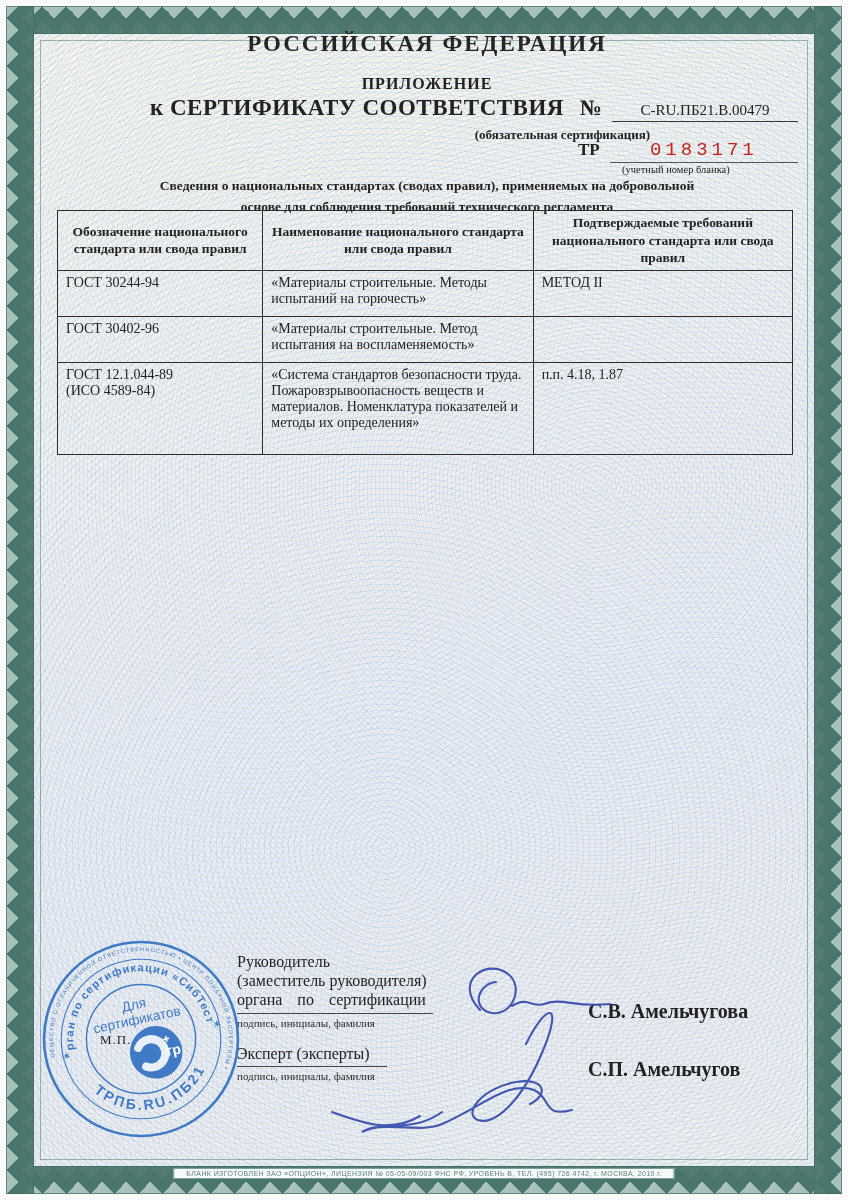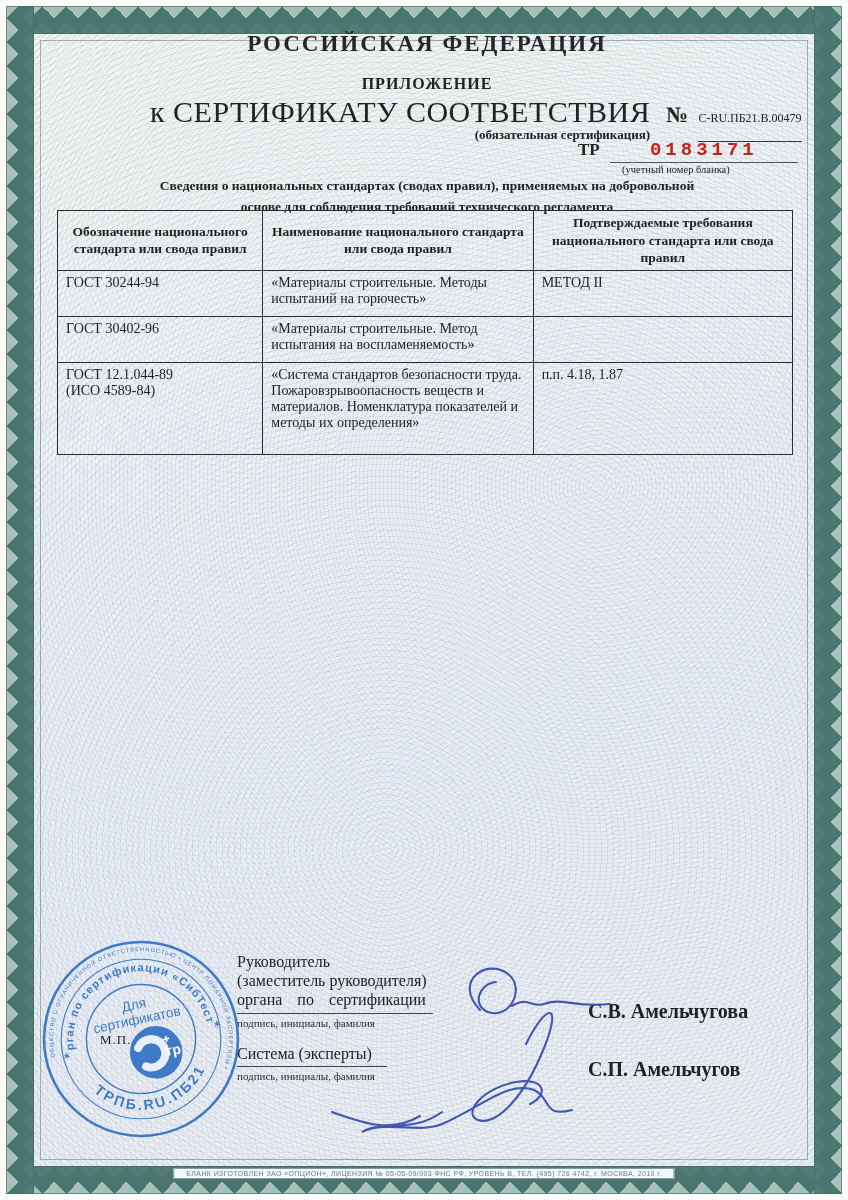--- a/index.html
+++ b/index.html
@@ -41,28 +41,28 @@
       conic-gradient(from 225deg at 100% 50%, rgba(58,104,96,.85) 0 90deg, transparent 0),
       conic-gradient(from 45deg at 0% 50%, rgba(122,158,150,.55) 0 90deg, transparent 0);
     background-size:100% 24px,100% 24px; background-position:0 0,0 12px;}
   .inner-line{position:absolute; inset:40px; border:1px solid rgba(70,118,110,.5); z-index:1; pointer-events:none;}
 
   
   .t-center{position:absolute; left:60px; right:54px; text-align:center; z-index:3;}
   .country{top:31px; font-size:23px; font-weight:bold; letter-spacing:2px; color:#262626;}
   .doctype{top:75px; font-size:16px; font-weight:bold; letter-spacing:1px;}
   .cert-row{position:absolute; left:150px; top:95px; width:648px; display:flex; align-items:baseline; z-index:3;}
-  .cert-title{font-size:30px; font-weight:normal; letter-spacing:.5px; white-space:nowrap;}
+  .cert-title{font-size:23px; font-weight:bold; letter-spacing:.5px; white-space:nowrap;}
   .num-sign{font-size:22px; font-weight:bold; margin:0 10px 0 16px;}
-  .cert-num{flex:1; border-bottom:1.5px solid #3a3a3a; text-align:center; font-size:12px; padding-bottom:15px; white-space:nowrap;}
+  .cert-num{flex:1; border-bottom:1.5px solid #3a3a3a; text-align:center; font-size:15px; padding-bottom:2px; white-space:nowrap;}
   .cert-kind{position:absolute; left:170px; top:127px; width:480px; text-align:right; font-size:13px; font-weight:bold; z-index:3;}
   .tr-row{position:absolute; left:578px; top:139px; width:220px; display:flex; align-items:baseline; z-index:3;}
   .tr-label{font-size:17px; font-weight:bold; margin-right:10px;}
   .blank-num{flex:1; border-bottom:1px solid #555; text-align:center;
-    font-family:"Liberation Mono", monospace; font-size:19px; font-weight:bold;
+    font-family:"Liberation Mono", monospace; font-size:19px; font-weight:normal;
     color:#c4231b; letter-spacing:4px; padding-bottom:1px;}
   .tr-caption{position:absolute; left:622px; top:164px; width:176px; text-align:left; font-size:10.5px; z-index:3;}
   .intro{top:176px; font-size:13.5px; font-weight:bold; line-height:1.55; z-index:3;}
 
   
   .std-table{position:absolute; left:57px; top:210px; width:736px; z-index:3;
     border-collapse:collapse; table-layout:fixed; font-size:14px;}
   .std-table th,.std-table td{border:1.5px solid #2d2d2d; padding:4px 8px; vertical-align:top; text-align:left;}
   .std-table th{text-align:center; vertical-align:middle; font-size:13.5px; font-weight:bold; height:52px; line-height:1.3; padding:3px 6px;}
   .col1{width:205px;} .col2{width:270px;} .col3{width:259px;}
@@ -124,21 +124,21 @@
   <table class="std-table">
     <colgroup>
         <col class="col1">
         <col class="col2">
         <col class="col3">
       </colgroup>
     <thead>
       <tr>
         <th>Обозначение национального стандарта или свода правил</th>
         <th>Наименование национального стандарта или свода правил</th>
-        <th>Подтверждаемые требования национального стандарта или свода правил</th>
+        <th>Подтверждаемые требований национального стандарта или свода правил</th>
       </tr>
     </thead>
     <tbody>
       <tr class="r-sm">
         <td class="pre">ГОСТ 30244-94</td>
         <td>«Материалы строительные. Методы испытаний на горючесть»</td>
         <td>МЕТОД II</td>
       </tr>
       <tr class="r-sm">
         <td class="pre">ГОСТ 30402-96</td>
@@ -193,21 +193,21 @@
   <div class="sig-block sig-head">
     <div class="nowrap">Руководитель</div>
     <div class="nowrap">(заместитель руководителя)</div>
     <div class="nowrap spread">органа по сертификации</div>
     <div class="sig-line" style="width:196px;"></div>
     <div class="sig-caption">подпись, инициалы, фамилия</div>
   </div>
   <div class="name name-head">С.В. Амельчугова</div>
 
   <div class="sig-block sig-expert">
-    <div class="nowrap">Система (эксперты)</div>
+    <div class="nowrap">Эксперт (эксперты)</div>
     <div class="sig-line" style="width:150px;"></div>
     <div class="sig-caption">подпись, инициалы, фамилия</div>
   </div>
   <div class="name name-expert">С.П. Амельчугов</div>
 
   <svg class="sig-ink" width="400" height="190" viewBox="0 0 400 190">
     <g stroke="#3a4fae" stroke-width="2.1" fill="none" stroke-linecap="round" opacity="0.95">
       <path d="M250 62 c-28-30 8-52 28-36 c18 14 2 46-20 38 c-16-6-10-28 8-30
                m16 24 c16-10 20 2 32-2 c20-7 28 4 66 0"></path>
       <path d="M296 96 c22-44 36-40 18 4 c-20 50-48 78-66 72 c-16-6 4-32 38-38 c28-5 34 12 14 22

